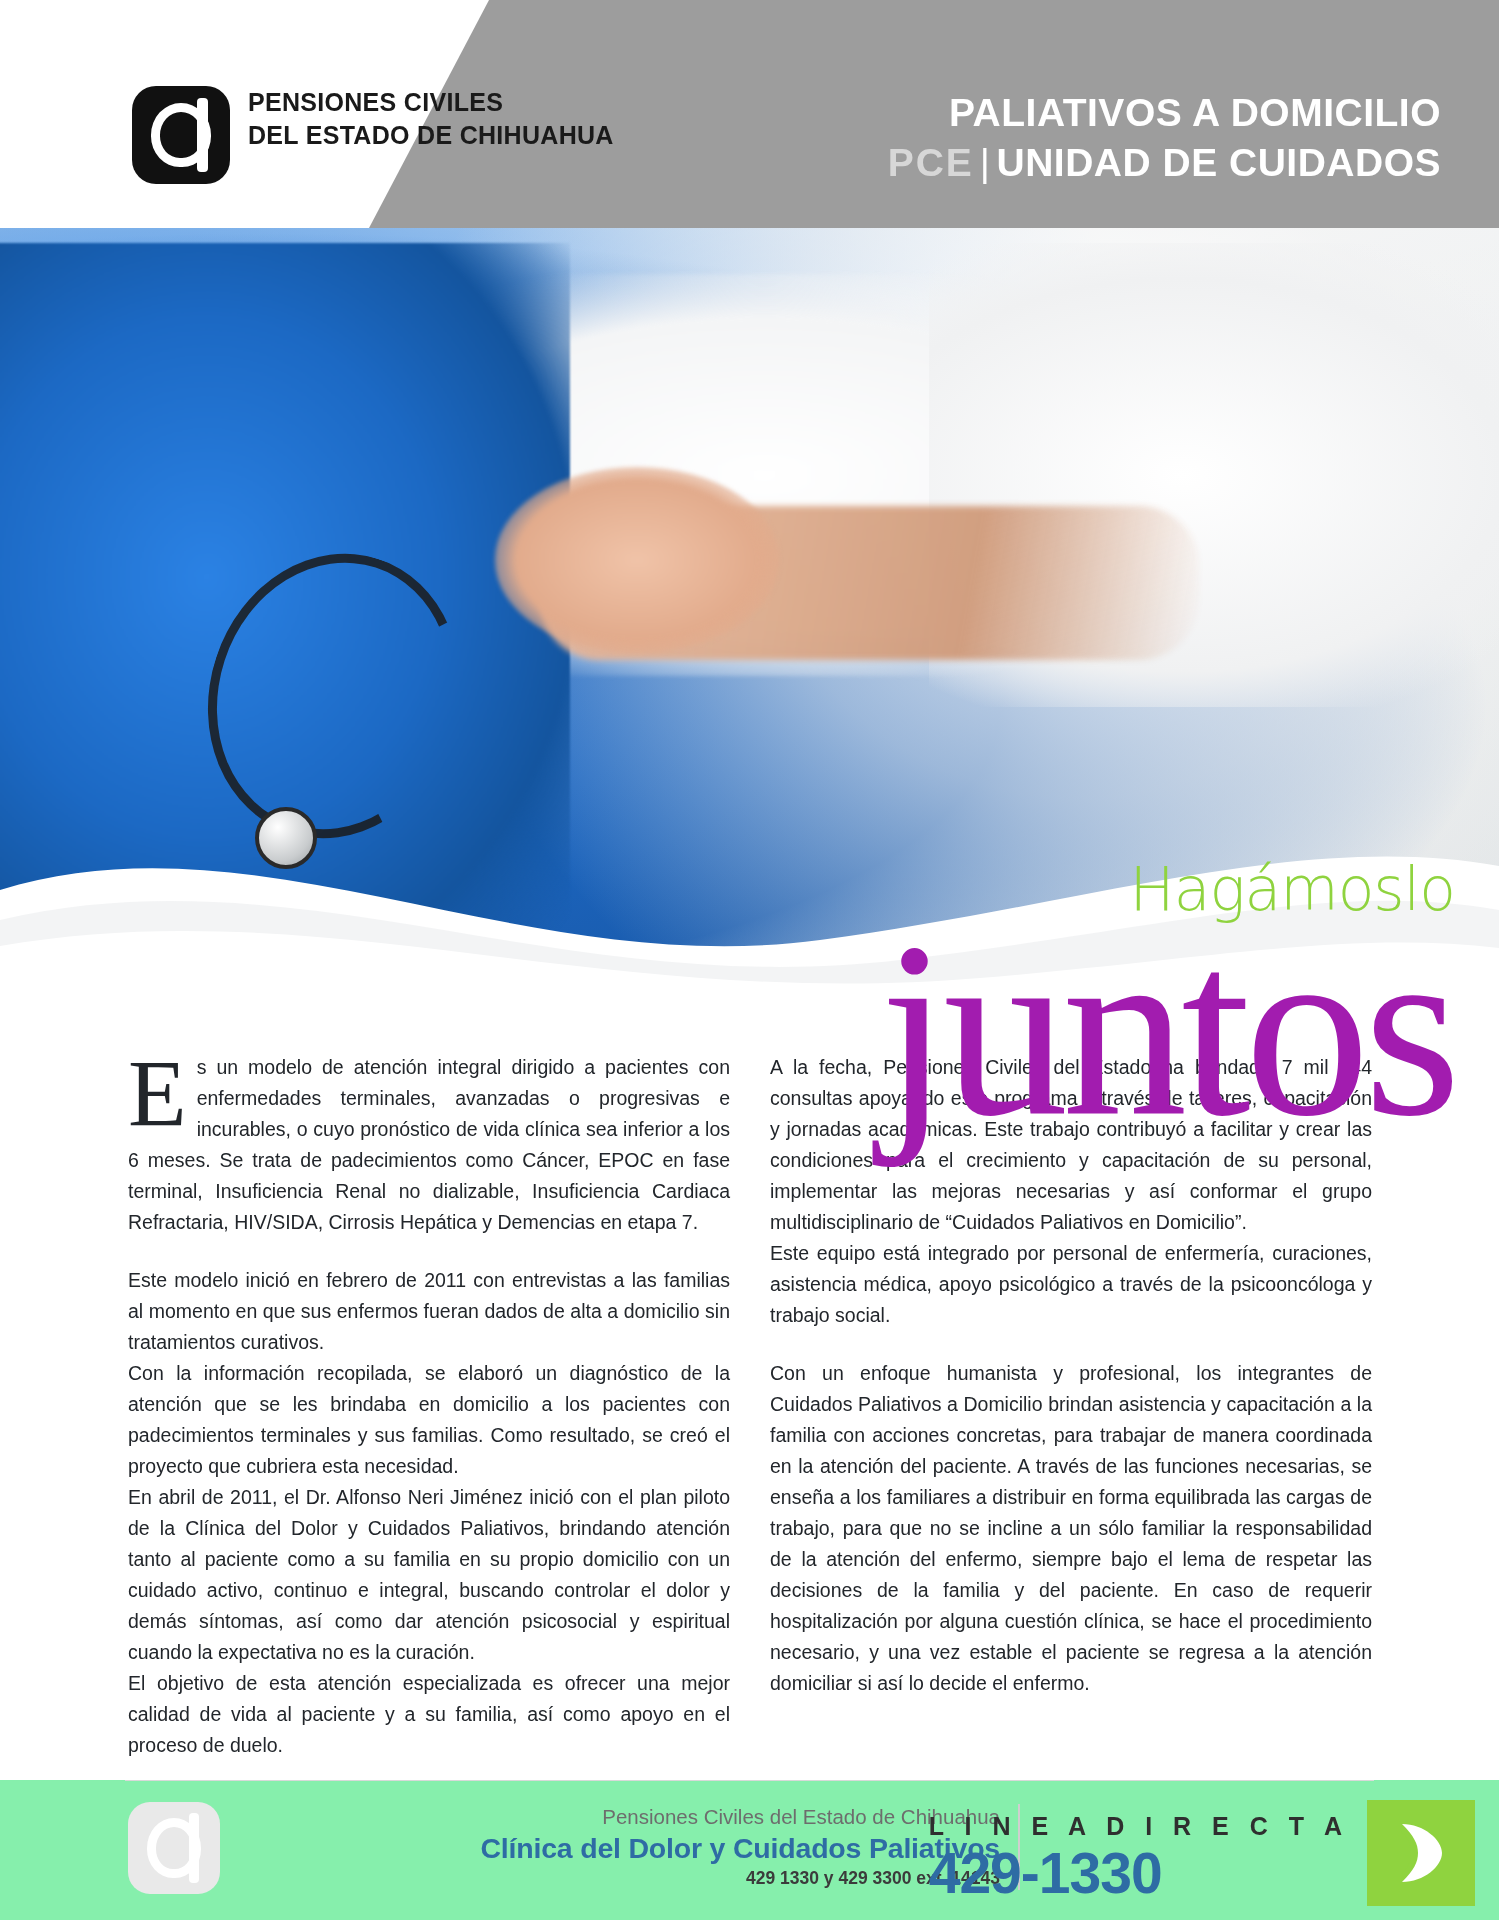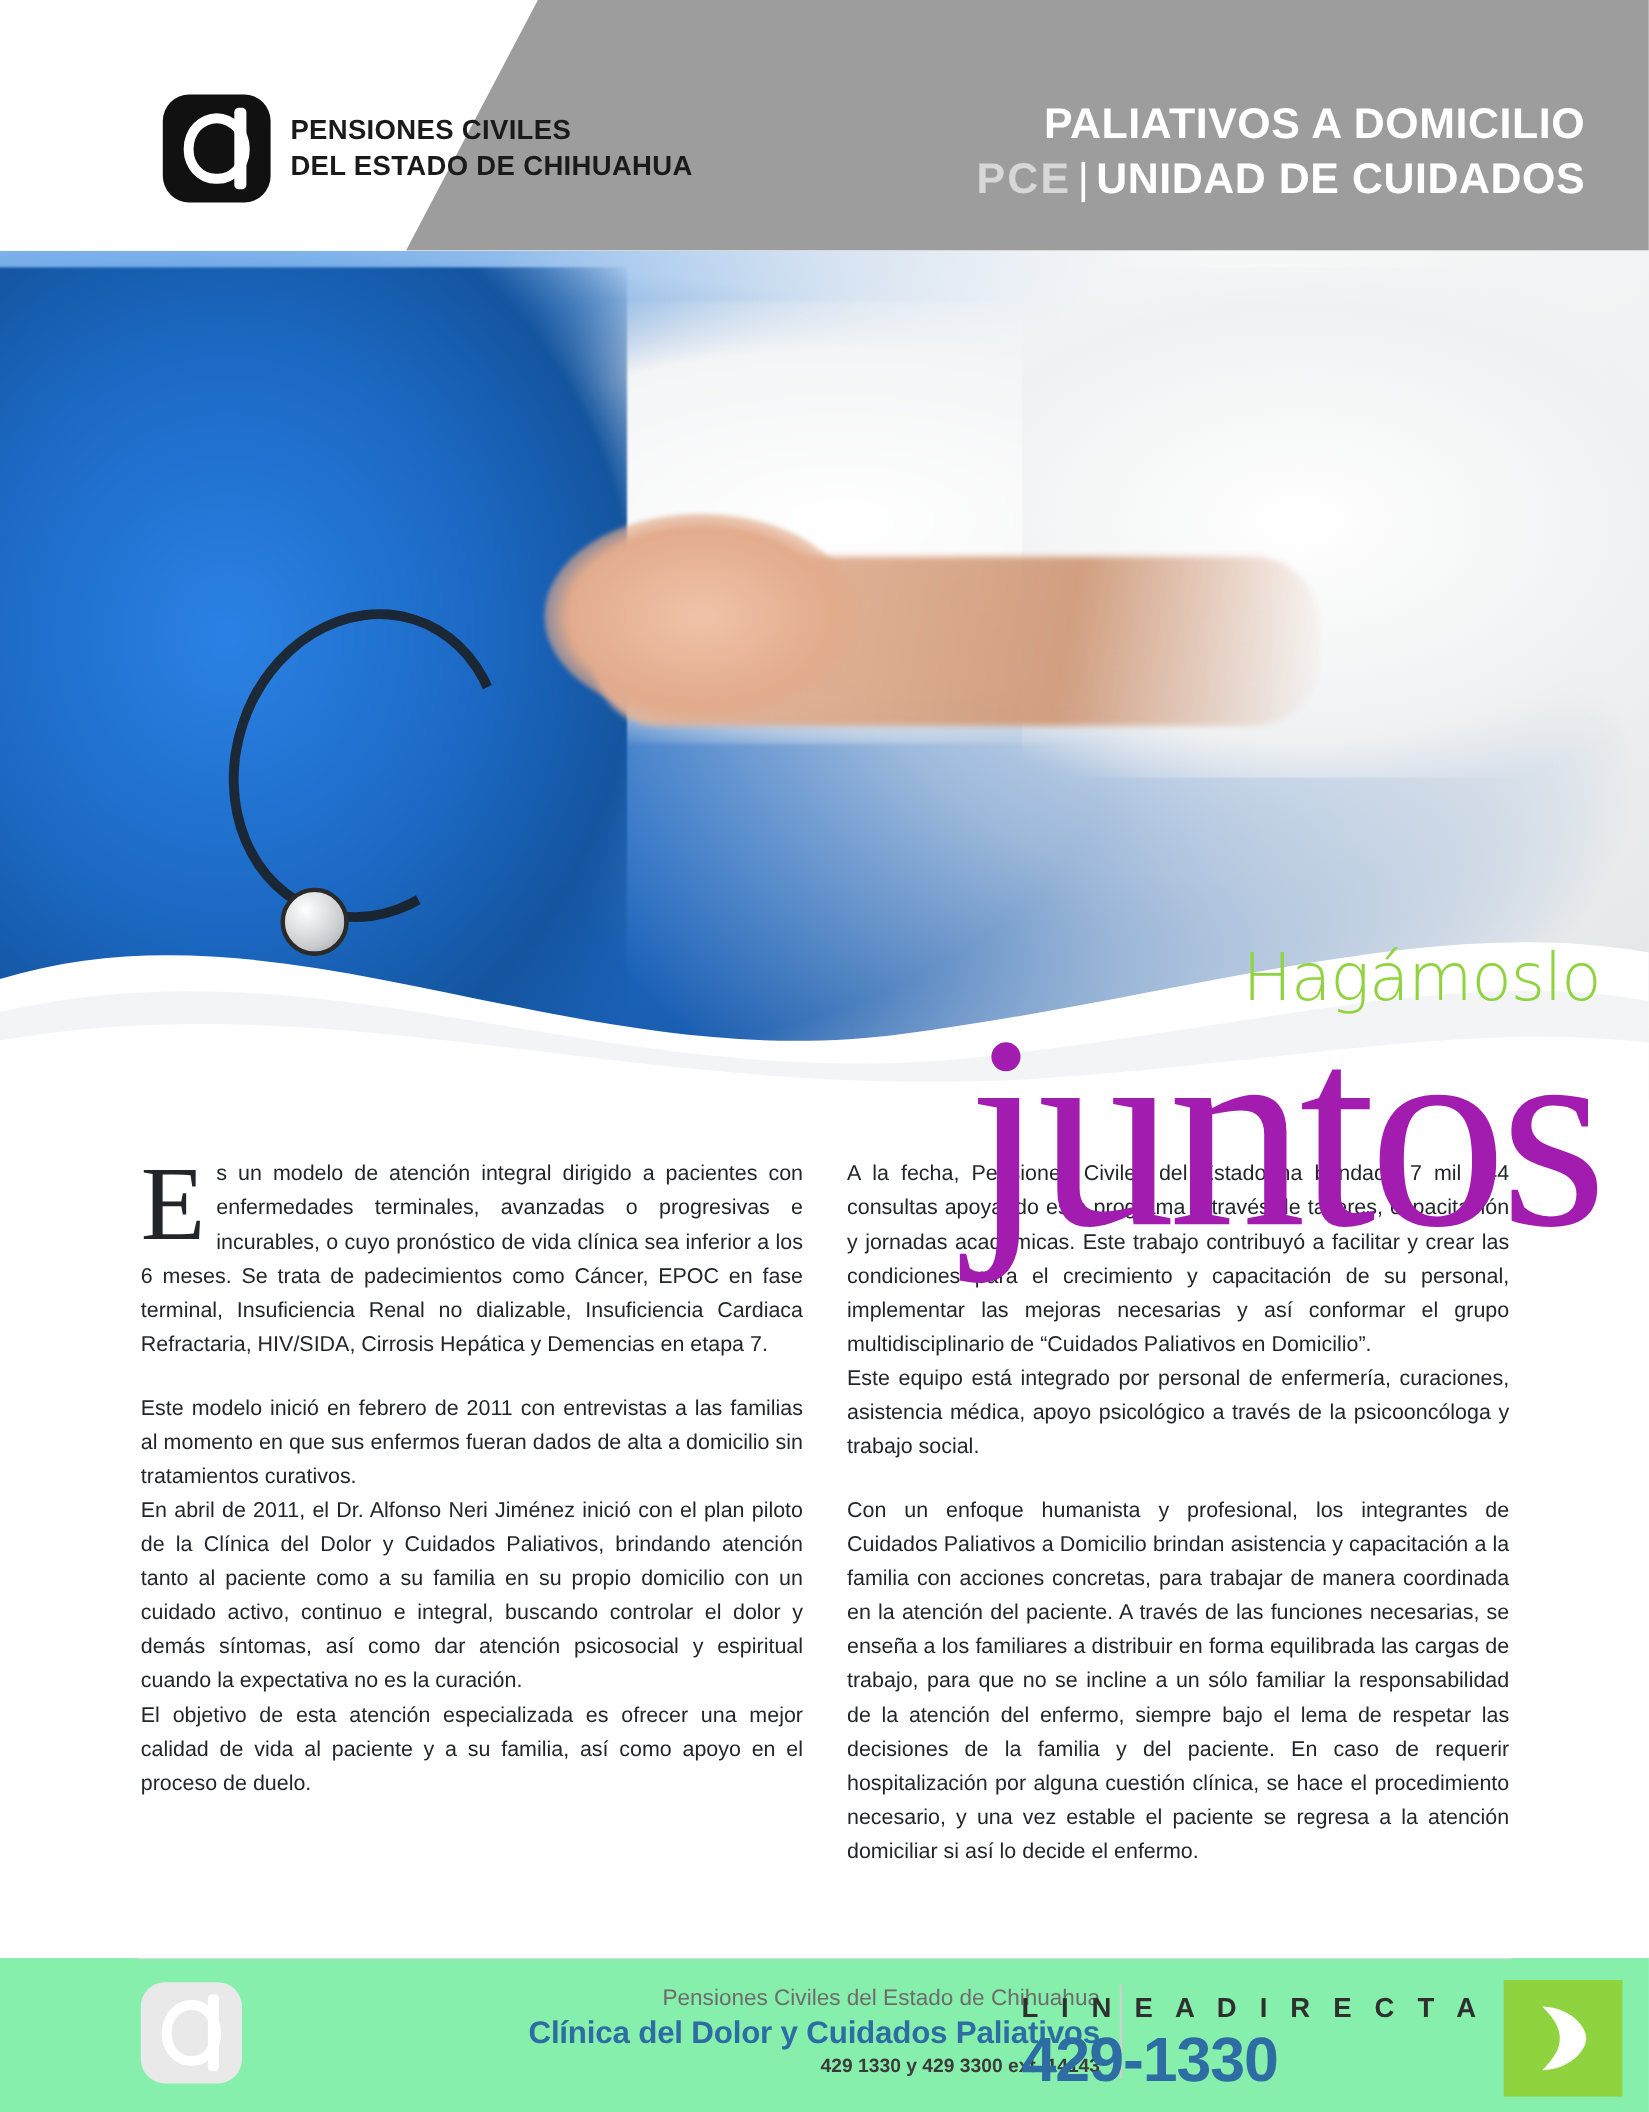--- a/index.html
+++ b/index.html
@@ -56,23 +56,22 @@
   }
   .pce-sep {
     color: #ffffff;
     font-weight: 300;
     padding: 0 6px;
   }
 
   .logo-wrap {
     position: absolute;
     top: 86px;
-    left: 148px;
+    left: 132px;
     display: flex;
-    align-items: center;
   }
   .logo-mark {
     width: 98px;
     height: 98px;
     border-radius: 24px;
     background: #111111;
     position: relative;
     flex: none;
   }
   .logo-mark .ring {
@@ -390,20 +389,21 @@
 
 <div class="headline">
   <div class="headline-top">Hagámoslo</div>
   <div class="headline-bottom">juntos</div>
 </div>
 
 <div class="content">
   <div class="col">
     <p class="dropcap-para">Es un modelo de atención integral dirigido a pacientes con enfermedades terminales, avanzadas o progresivas e incurables, o cuyo pronóstico de vida clínica sea inferior a los 6 meses. Se trata de padecimientos como Cáncer, EPOC en fase terminal, Insuficiencia Renal no dializable, Insuficiencia Cardiaca Refractaria, HIV/SIDA, Cirrosis Hepática y Demencias en etapa 7.</p>
     <p class="gap">Este modelo inició en febrero de 2011 con entrevistas a las familias al momento en que sus enfermos fueran dados de alta a domicilio sin tratamientos curativos.</p>
+    <p>Con la información recopilada, se elaboró un diagnóstico de la atención que se les brindaba en domicilio a los pacientes con padecimientos terminales y sus familias. Como resultado, se creó el proyecto que cubriera esta necesidad.</p>
     <p>En abril de 2011, el Dr. Alfonso Neri Jiménez inició con el plan piloto de la Clínica del Dolor y Cuidados Paliativos, brindando atención tanto al paciente como a su familia en su propio domicilio con un cuidado activo, continuo e integral, buscando controlar el dolor y demás síntomas, así como dar atención psicosocial y espiritual cuando la expectativa no es la curación.</p>
     <p>El objetivo de esta atención especializada es ofrecer una mejor calidad de vida al paciente y a su familia, así como apoyo en el proceso de duelo.</p>
   </div>
   <div class="col">
     <p>A la fecha, Pensiones Civiles del Estado ha brindado 7 mil 144 consultas apoyando este programa a través de talleres, capacitación y jornadas académicas. Este trabajo contribuyó a facilitar y crear las condiciones para el crecimiento y capacitación de su personal, implementar las mejoras necesarias y así conformar el grupo multidisciplinario de “Cuidados Paliativos en Domicilio”.</p>
     <p>Este equipo está integrado por personal de enfermería, curaciones, asistencia médica, apoyo psicológico a través de la psicooncóloga y trabajo social.</p>
     <p class="gap">Con un enfoque humanista y profesional, los integrantes de Cuidados Paliativos a Domicilio brindan asistencia y capacitación a la familia con acciones concretas, para trabajar de manera coordinada en la atención del paciente. A través de las funciones necesarias, se enseña a los familiares a distribuir en forma equilibrada las cargas de trabajo, para que no se incline a un sólo familiar la responsabilidad de la atención del enfermo, siempre bajo el lema de respetar las decisiones de la familia y del paciente. En caso de requerir hospitalización por alguna cuestión clínica, se hace el procedimiento necesario, y una vez estable el paciente se regresa a la atención domiciliar si así lo decide el enfermo.</p>
   </div>
 </div>
 

